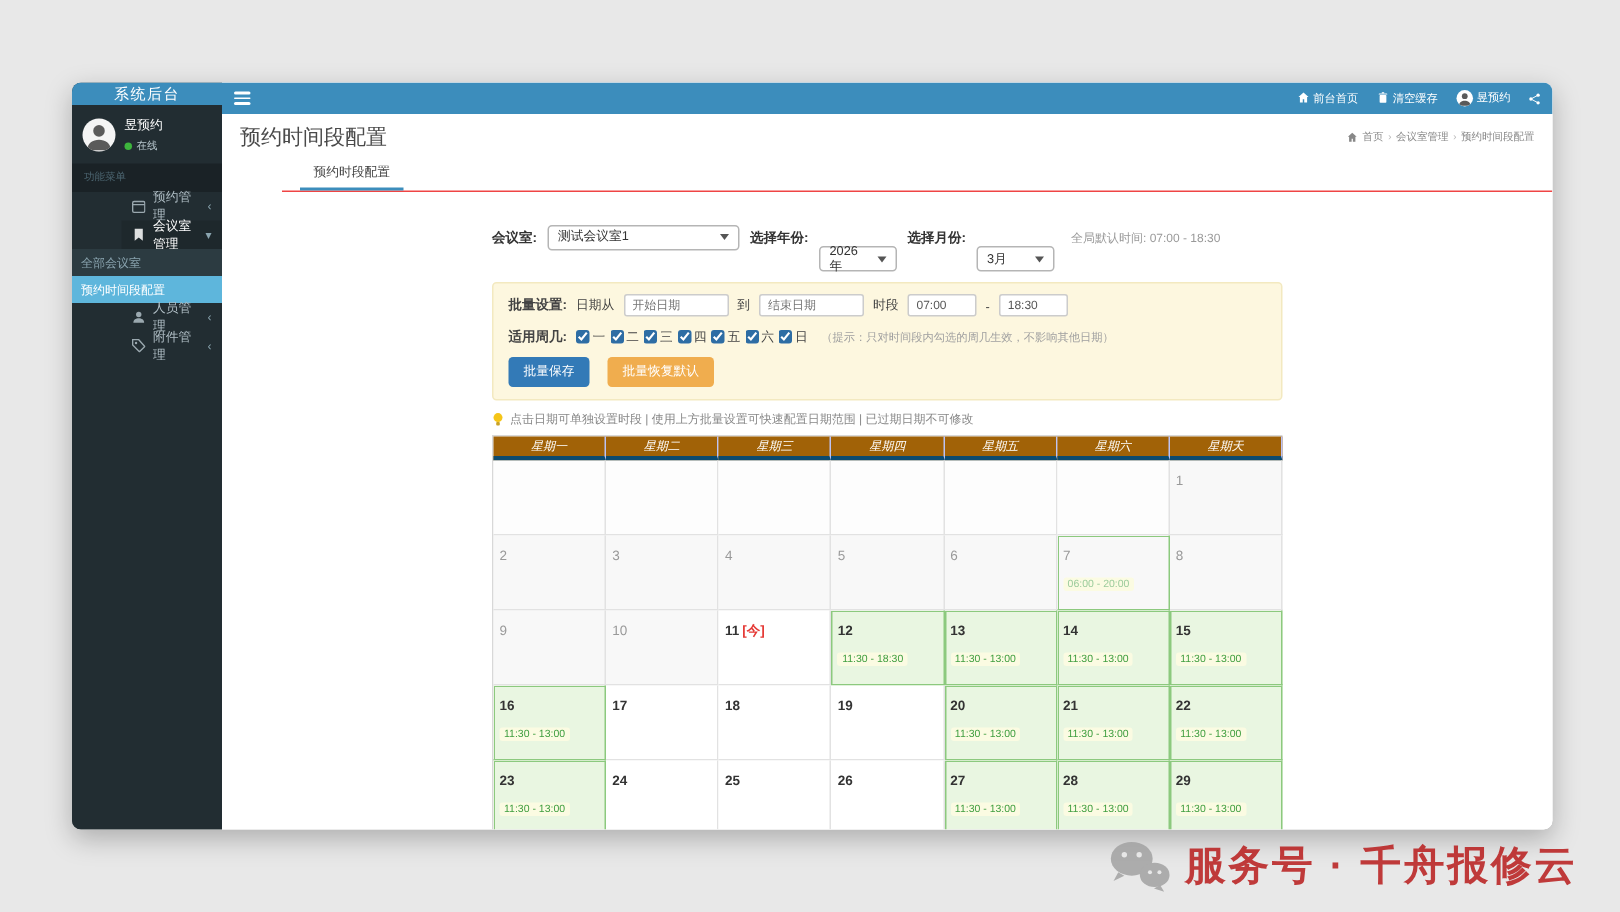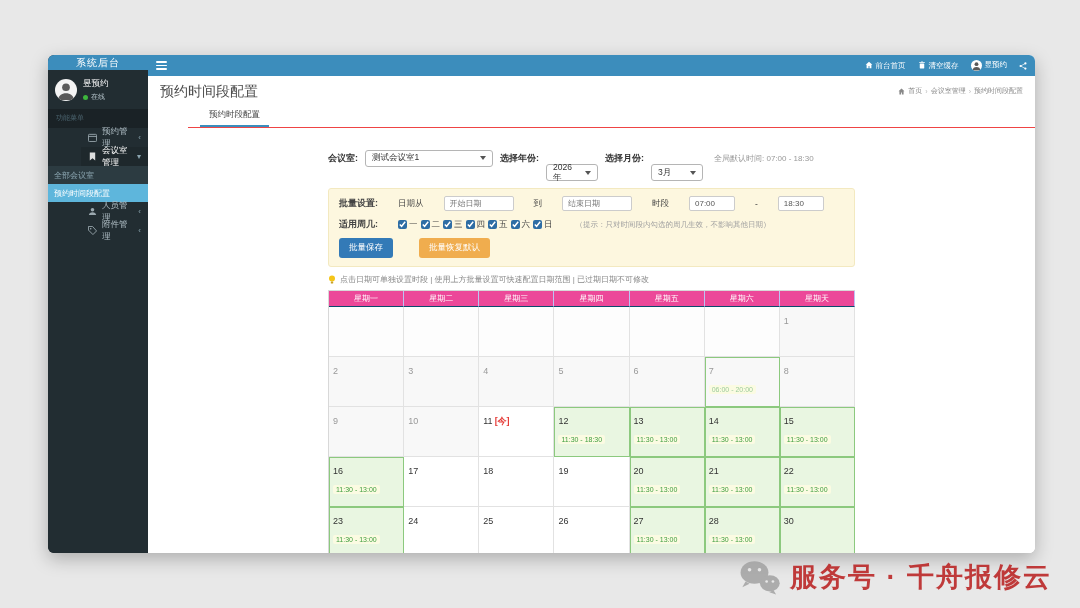--- a/index.html
+++ b/index.html
@@ -52,39 +52,39 @@
 
   .filters { display:flex; align-items:center; gap:7px; font-size:9px; color:#333; }
   .flabel { font-weight:700; white-space:nowrap; }
   .sel { display:inline-flex; align-items:center; justify-content:space-between; border:1px solid #b5b5b5; border-radius:3px; background:#fff; height:17px; padding:0 6px; font-size:8.5px; color:#333; cursor:pointer; }
   .sel .caret { width:0; height:0; border-left:3px solid transparent; border-right:3px solid transparent; border-top:4px solid #555; margin-left:7px; }
   .sel.room { width:128px; }
   .sel.small { width:52px;margin-top:29px; }
   .default-time { font-size:8px; color:#999; white-space:nowrap; margin-left:4px; }
 
   .batch-panel { margin-top:7px; background:#fdf7df; border:1px solid #f3e9c0; border-radius:3px; padding:7px 10px 8px; display:flex; flex-direction:column; gap:7px; }
-  .brow { display:flex; align-items:center; gap:20px; font-size:8.5px; color:#444; flex-wrap:nowrap; }
+  .brow { display:flex; align-items:center; gap:6px; font-size:8.5px; color:#444; flex-wrap:nowrap; }
   .blabel { font-weight:700; font-size:9px; white-space:nowrap; }
   .tin { height:15px; border:1px solid #ccc; border-radius:2px; font-size:8px; padding:0 5px; color:#555; background:#fff; font-family:inherit; }
   .tin.date { width:70px; }
   .tin.time { width:46px; }
   .wk { display:flex; align-items:center; gap:2px; font-size:8.5px; margin-right:3px; cursor:pointer; }
   .wk input { width:9px; height:9px; margin:0; accent-color:#2e6da4; cursor:pointer; }
   .bhint { font-size:7.5px; color:#a0a0a0; white-space:nowrap; }
   .btn { border:none; border-radius:3px; color:#fff; font-size:8.5px; padding:4px 10px; cursor:pointer; font-family:inherit; }
   .btn.primary { background:#337ab7; }
   .btn.warning { background:#f0ad4e; margin-left:6px; }
 
   .tip-row { display:flex; align-items:center; gap:4px; font-size:8px; color:#888; margin:7px 0 5px; }
 
   
   .calendar { border-top:1px solid #d8d8d8; border-left:1px solid #d8d8d8; display:grid; grid-template-columns:repeat(7,1fr); }
-  .cal-head { background:#ec4899; color:#fff; font-size:8px; height:16px; display:flex; align-items:center; justify-content:center; border-right:1px solid #bcc2f4; border-bottom:1px solid #0c4a6e; }
+  .cal-head { background:#a16207; color:#fff; font-size:8px; height:16px; display:flex; align-items:center; justify-content:center; border-right:1px solid #bcc2f4; border-bottom:3px solid #0c4a6e;font-style:italic; }
   .cell { height:50px; background:#fff; border-right:1px solid #e2e2e2; border-bottom:1px solid #e2e2e2; padding:3px 4px; overflow:hidden; }
-  .day-num { font-size:9px; font-weight:400; color:#333; display:inline-block; }
+  .day-num { font-size:9px; font-weight:700; color:#333; display:inline-block; }
   .today-tag { font-size:9px; font-weight:700; color:#e53935; margin-left:2px; }
   .day-time { display:inline-block; margin-top:4px; font-size:7px; color:#3f9e3f; background:#fbfbe2; border-radius:2px; padding:1px 3px; white-space:nowrap; }
   .cell.st-past { background:#f8f8f8; }
   .cell.st-past .day-num { color:#999; font-weight:400; }
   .cell.st-empty { background:#fdfdfd; }
   .cell.st-empty-trail { background:#f4f4f4; }
   .cell.st-configured { background:#e9f6e1; border-color:#8cc97e; box-shadow:inset 1px 1px 0 #8cc97e; }
   .cell.st-past-configured { background:#f8f8f8; border-color:#8cc97e; box-shadow:inset 1px 1px 0 #8cc97e; }
   .cell.st-past-configured .day-num { color:#999; font-weight:400; }
   .cell.st-past-configured .day-time { color:#9ccc9c; }
@@ -438,20 +438,24 @@
   </div>
               <div class="cell st-configured">
     <span class="day-num">27</span>
     <br><span class="day-time">11:30 - 13:00</span>
   </div>
               <div class="cell st-configured">
     <span class="day-num">28</span>
     <br><span class="day-time">11:30 - 13:00</span>
   </div>
               <div class="cell st-configured">
+    <span class="day-num">29</span>
+    <br><span class="day-time">11:30 - 13:00</span>
+  </div>
+              <div class="cell st-configured">
     <span class="day-num">30</span>
     <br>
   </div>
               <div class="cell st-future">
     <span class="day-num">31</span>
     <br>
   </div>
               <div class="cell st-empty-trail">
     <span class="day-num"></span>
     <br>

